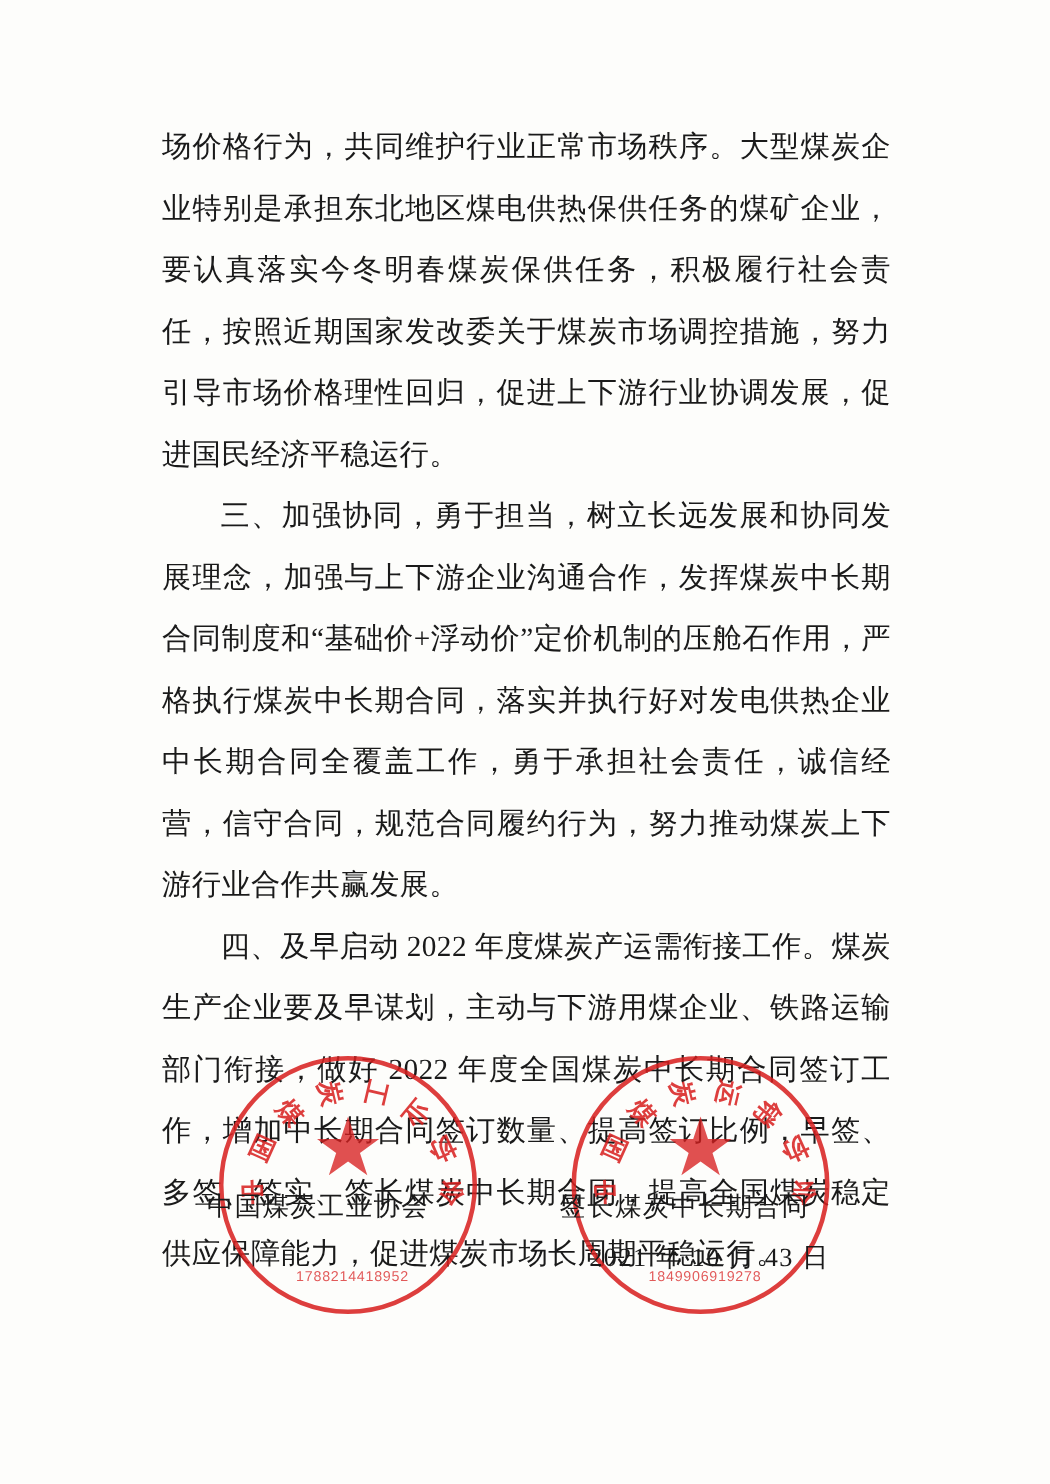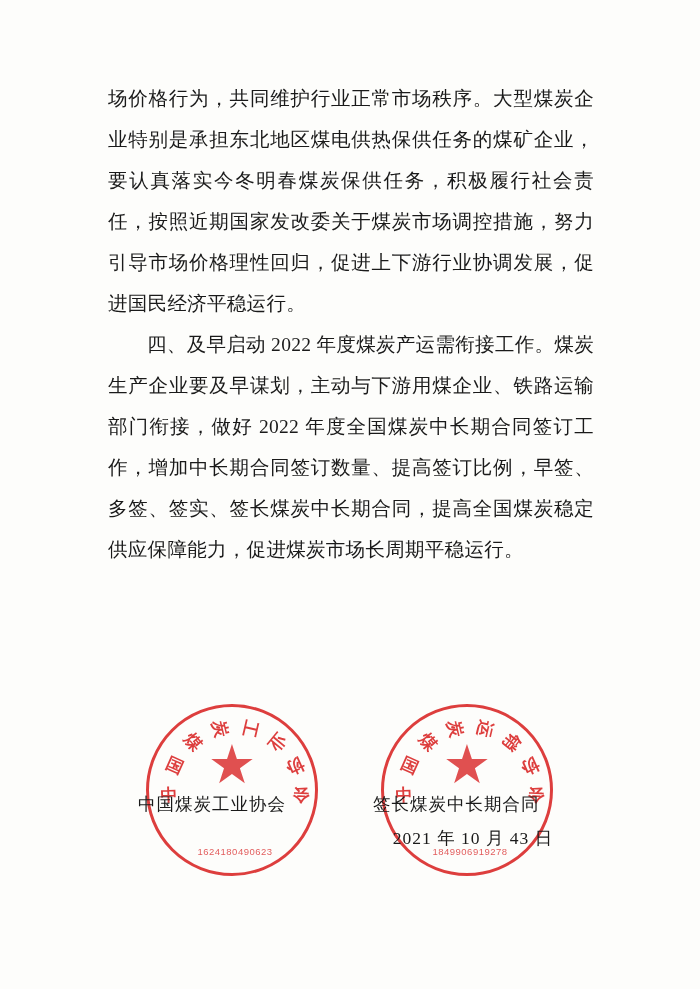--- a/index.html
+++ b/index.html
@@ -145,20 +145,21 @@
     letter-spacing: 1px;
   }
 </style>
 </head>
 <body>
 
 <div class="page">
 
   <div class="doc-body">
     <p class="para">场价格行为，共同维护行业正常市场秩序。大型煤炭企业特别是承担东北地区煤电供热保供任务的煤矿企业，要认真落实今冬明春煤炭保供任务，积极履行社会责任，按照近期国家发改委关于煤炭市场调控措施，努力引导市场价格理性回归，促进上下游行业协调发展，促进国民经济平稳运行。</p>
+    <p class="para indent">三、加强协同，勇于担当，树立长远发展和协同发展理念，加强与上下游企业沟通合作，发挥煤炭中长期合同制度和“基础价+浮动价”定价机制的压舱石作用，严格执行煤炭中长期合同，落实并执行好对发电供热企业中长期合同全覆盖工作，勇于承担社会责任，诚信经营，信守合同，规范合同履约行为，努力推动煤炭上下游行业合作共赢发展。</p>
     <p class="para indent">四、及早启动 2022 年度煤炭产运需衔接工作。煤炭生产企业要及早谋划，主动与下游用煤企业、铁路运输部门衔接，做好 2022 年度全国煤炭中长期合同签订工作，增加中长期合同签订数量、提高签订比例，早签、多签、签实、签长煤炭中长期合同，提高全国煤炭稳定供应保障能力，促进煤炭市场长周期平稳运行。</p>
   </div>
 
   <div class="seal-area">
 
     <div class="seal-block left">
       <div class="seal">
         <div class="seal-inner">
           <div class="seal-arc-text" id="arc-left">
               <span style="transform: rotate(-92deg) translate(0px, -66px) rotate(90deg) translate(-50%, -50%);">中</span>
@@ -166,21 +167,21 @@
               <span style="transform: rotate(-39.4286deg) translate(0px, -66px) rotate(90deg) translate(-50%, -50%);">煤</span>
               <span style="transform: rotate(-13.1429deg) translate(0px, -66px) rotate(90deg) translate(-50%, -50%);">炭</span>
               <span style="transform: rotate(13.1429deg) translate(0px, -66px) rotate(90deg) translate(-50%, -50%);">工</span>
               <span style="transform: rotate(39.4286deg) translate(0px, -66px) rotate(90deg) translate(-50%, -50%);">业</span>
               <span style="transform: rotate(65.7143deg) translate(0px, -66px) rotate(90deg) translate(-50%, -50%);">协</span>
               <span style="transform: rotate(92deg) translate(0px, -66px) rotate(90deg) translate(-50%, -50%);">会</span>
             </div>
           <div class="seal-star">
             <span class="star-glyph">★</span>
           </div>
-          <div class="seal-bottom-code">1624180490623</div>
+          <div class="seal-bottom-code">1788214418952</div>
         </div>
       </div>
       <div class="org-name">中国煤炭工业协会</div>
       <div class="seal-date"></div>
     </div>
 
     <div class="seal-block right">
       <div class="seal">
         <div class="seal-inner">
           <div class="seal-arc-text" id="arc-right">

